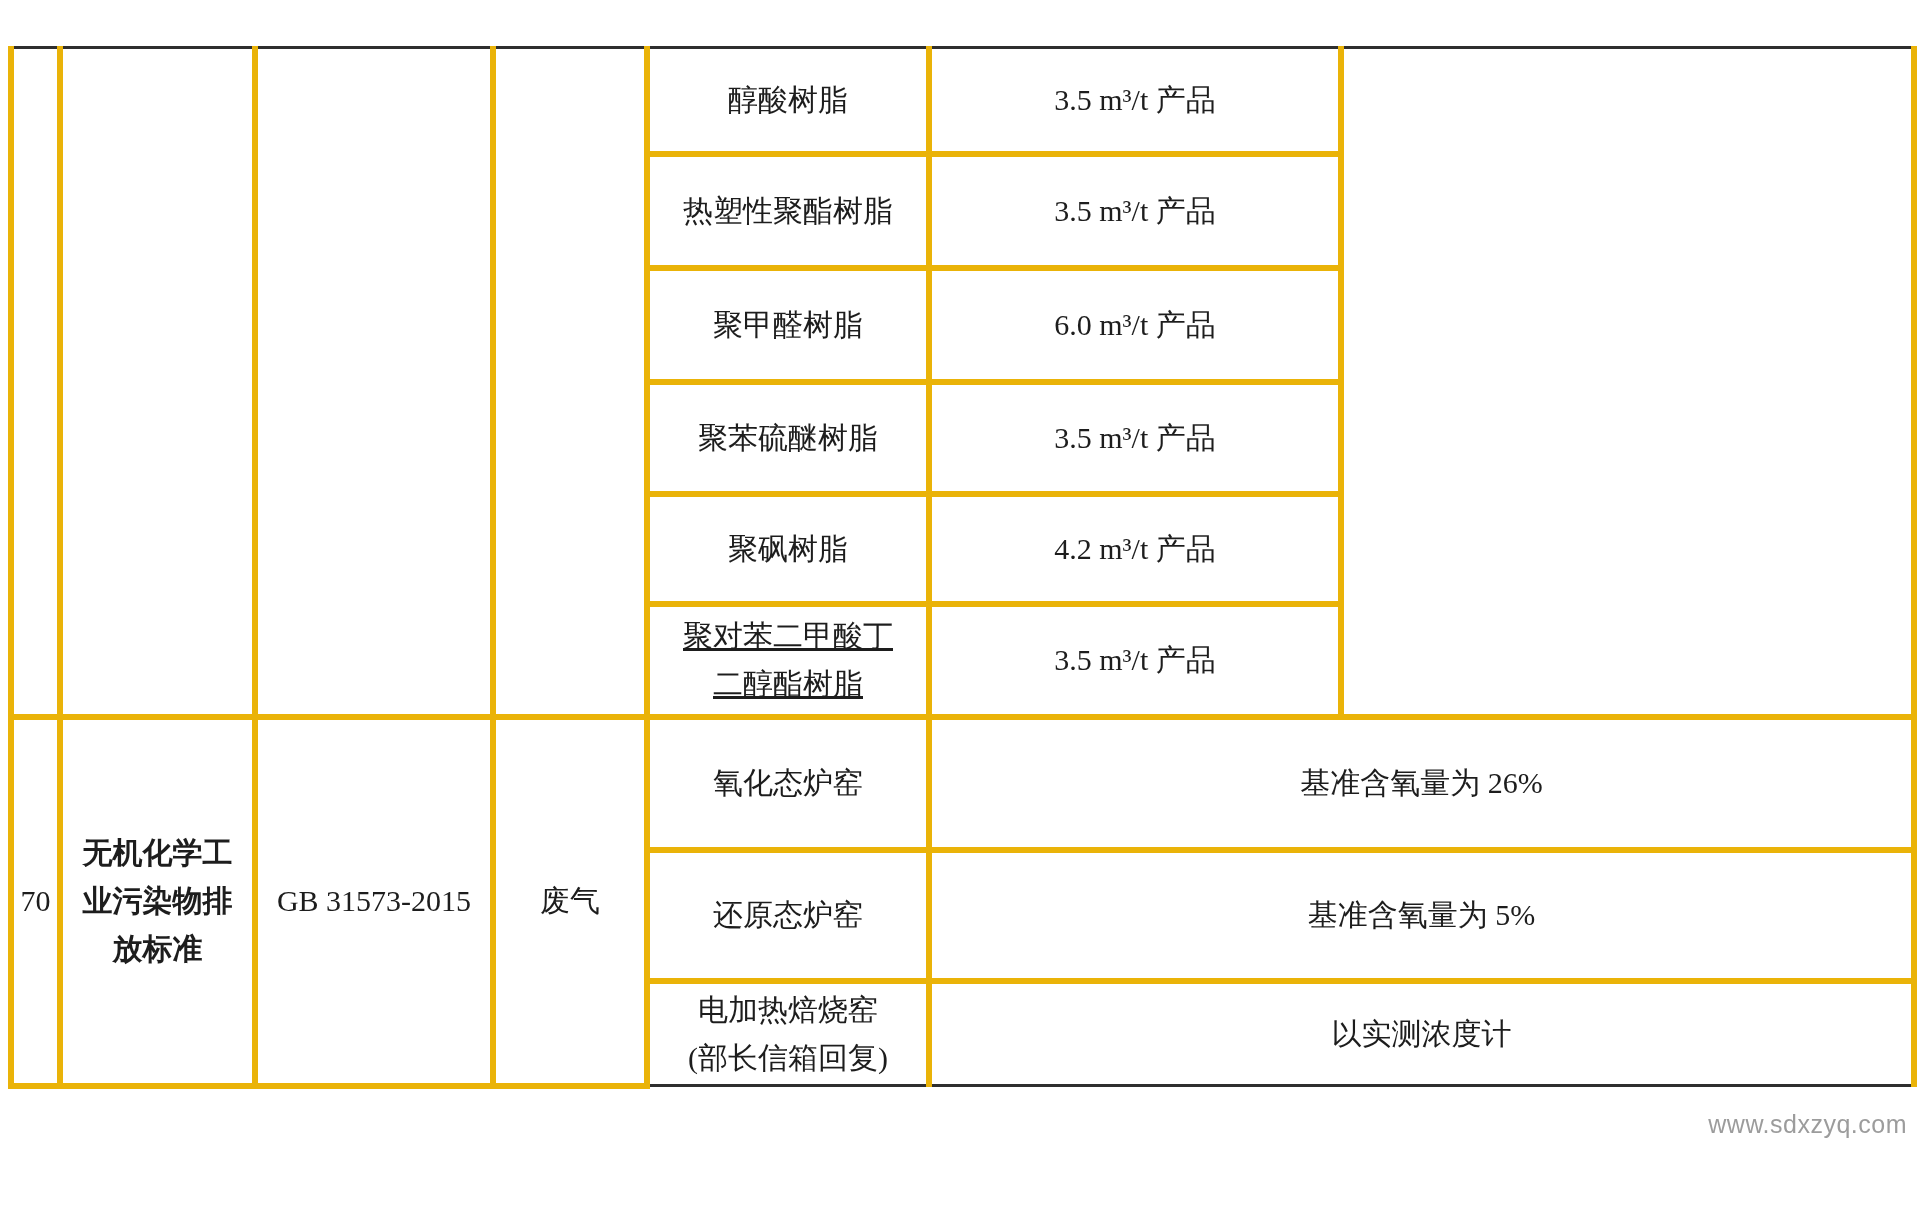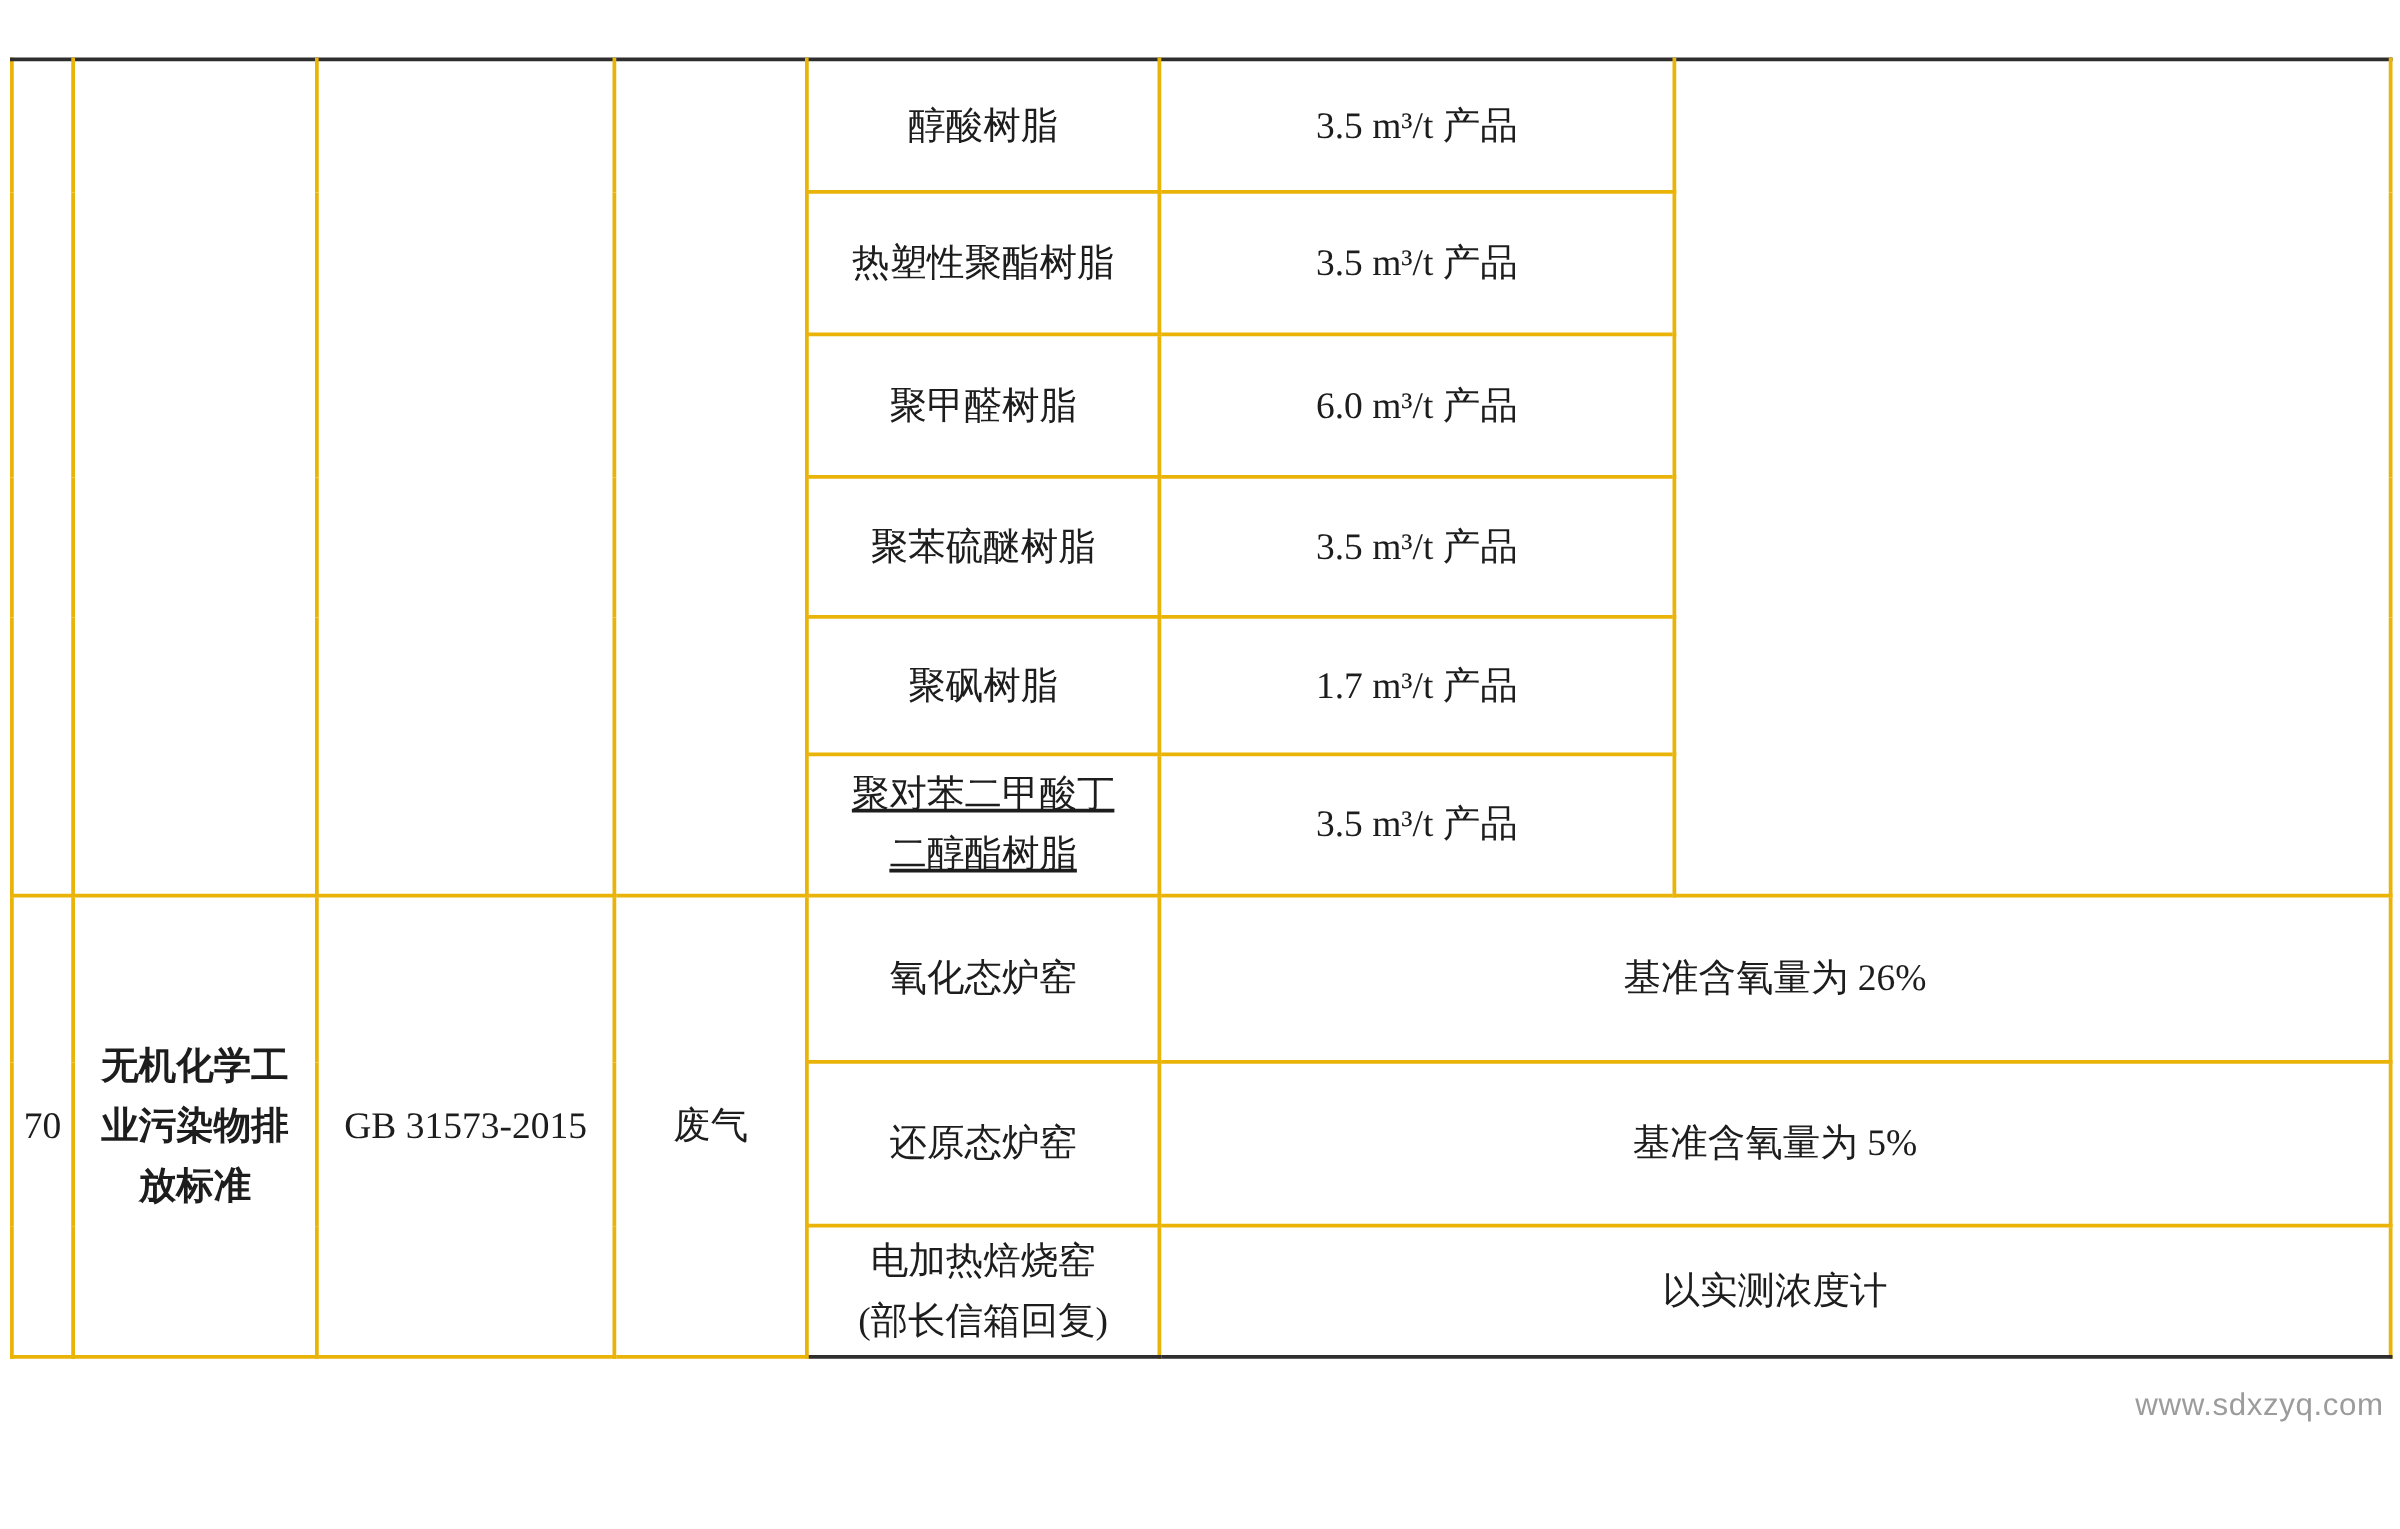--- a/index.html
+++ b/index.html
@@ -19,21 +19,21 @@
   }
   table.std-table {
     position: absolute;
     left: 8px;
     top: 46px;
     width: 1903px;
     border-collapse: collapse;
     table-layout: fixed;
   }
   table.std-table td {
-    border: 3px solid #eab308;
+    border: 6px solid #eab308;
     text-align: center;
     vertical-align: middle;
     font-size: 30px;
     line-height: 1.6;
     white-space: pre-line;
     padding: 0 6px;
     overflow: hidden;
   }
   
   tr.first-row td { border-top: 3px solid #2e2e2e; }
@@ -87,21 +87,21 @@
     <tr style="height:114px">
       <td>聚甲醛树脂</td>
       <td>6.0 m³/t  产品</td>
     </tr>
     <tr style="height:112px">
       <td>聚苯硫醚树脂</td>
       <td>3.5 m³/t  产品</td>
     </tr>
     <tr style="height:110px">
       <td>聚砜树脂</td>
-      <td>1.7 m³/t  产品</td>
+      <td>4.2 m³/t  产品</td>
     </tr>
     <tr style="height:113px">
       <td class="two-line">聚对苯二甲酸丁
 二醇酯树脂</td>
       <td>3.5 m³/t  产品</td>
     </tr>
 
     <tr class="section-divider" style="height:133px">
       <td rowspan="3">70</td>
       <td rowspan="3" class="name-cell">无机化学工

